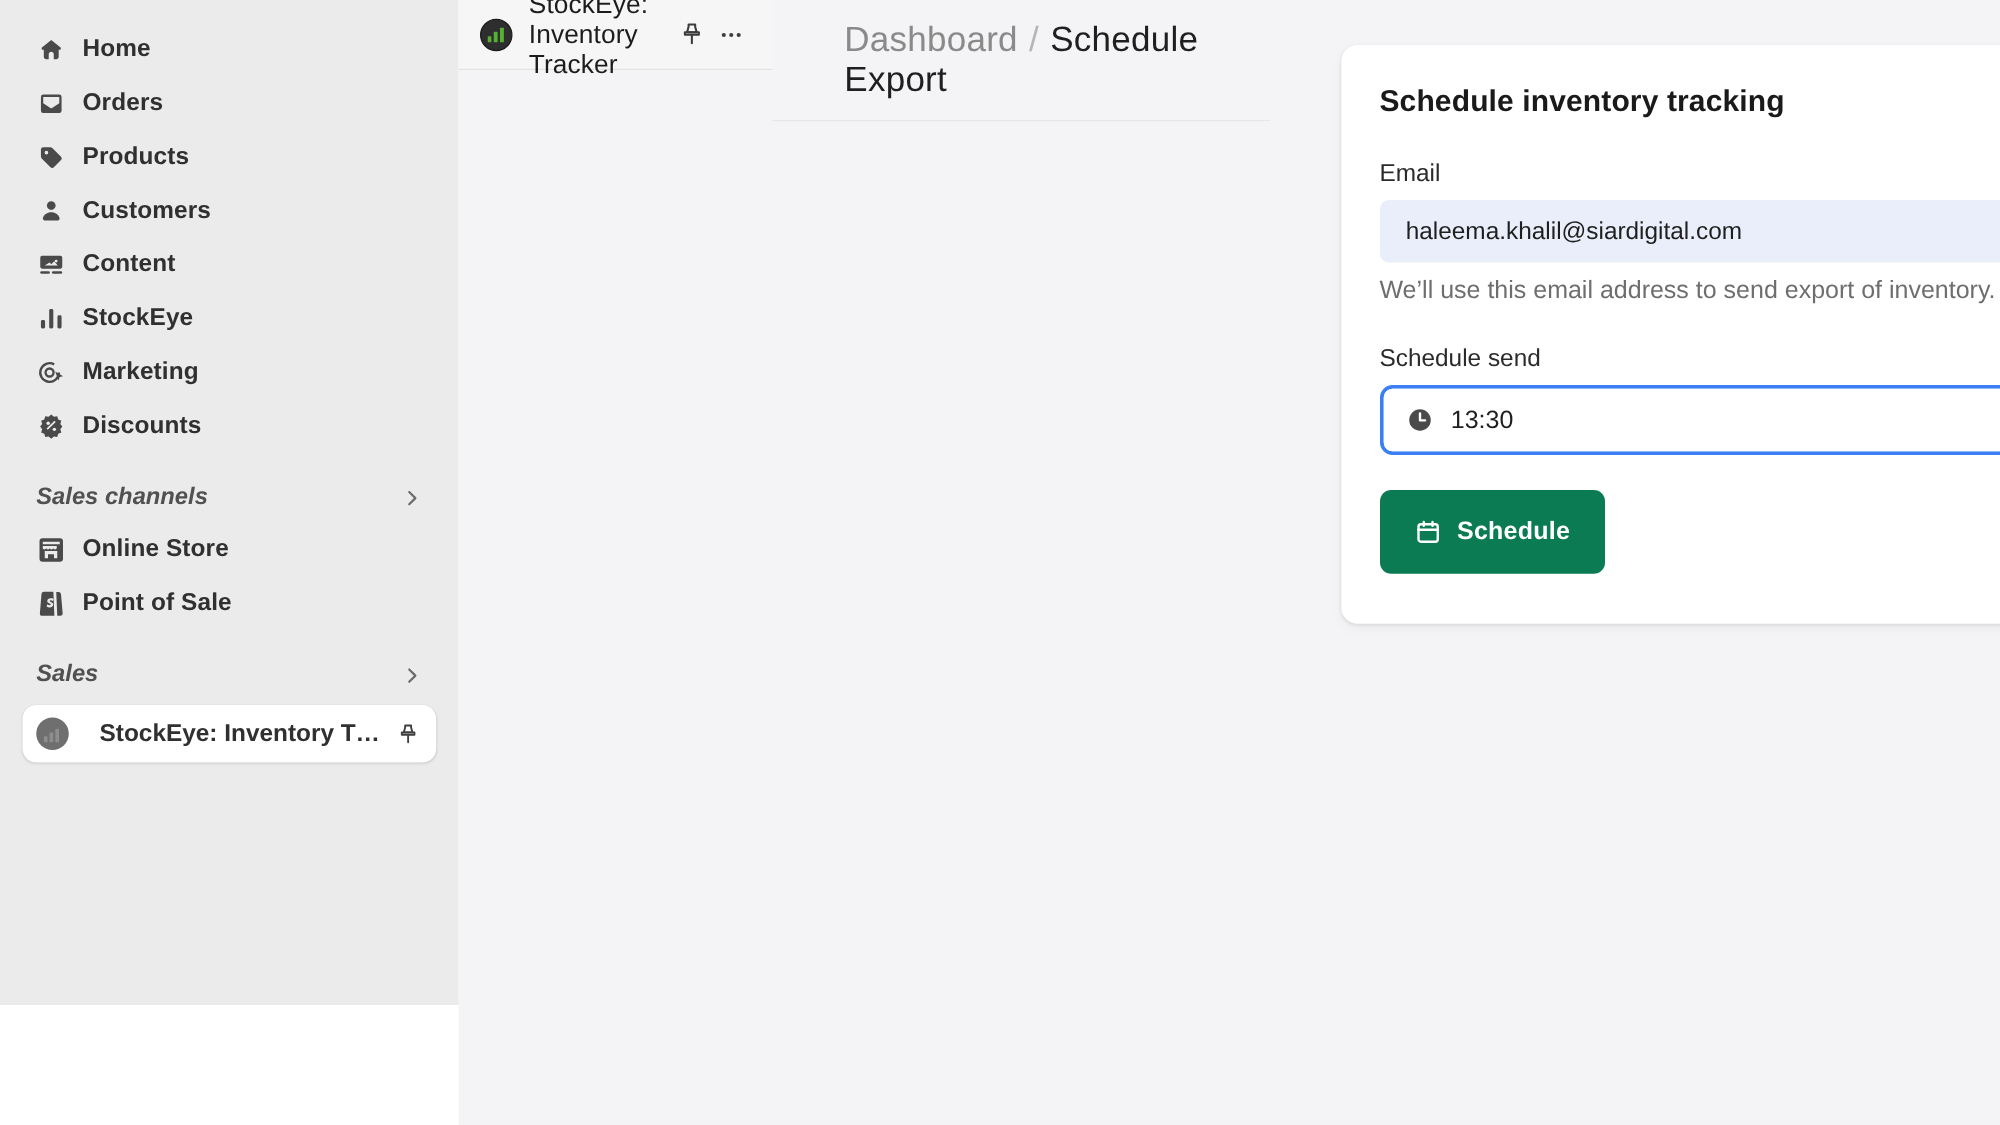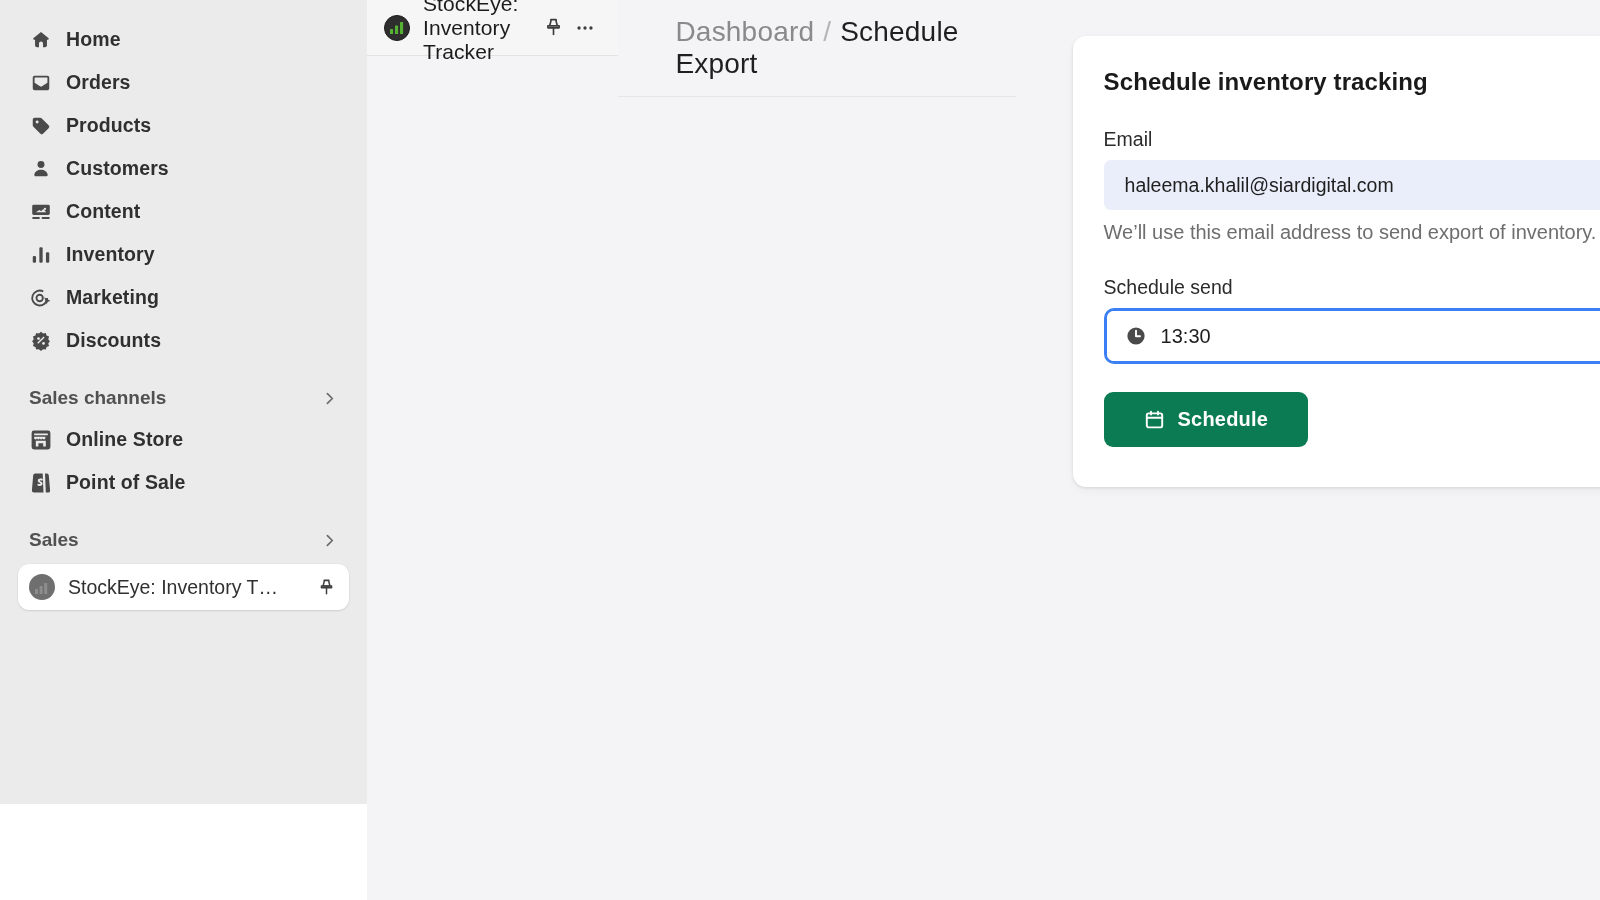--- a/index.html
+++ b/index.html
@@ -38,20 +38,21 @@
     color: #303030;
     font-weight: 600;
     letter-spacing: .1px;
     white-space: nowrap;
   }
   .section-head {
     display: flex; align-items: center; justify-content: space-between;
     padding: 0 11px;
     height: 40px;
     margin-top: 16px;
+    font-style: italic;
   }
   .section-head .s-lbl {
     font-size: 19px; font-weight: 700; color: #515151;
   }
   .chev { color: #6b6b6b; display:flex; align-items:center; }
   .app-row {
     display: flex; align-items: center;
     gap: 13px;
     height: 46px;
     padding: 0 13px 0 11px;
@@ -62,22 +63,22 @@
     cursor: pointer;
   }
   .app-row .app-ava {
     width: 26px; height: 26px; border-radius: 50%;
     background: #6f6f6f;
     flex: 0 0 26px;
     display:flex; align-items:flex-end; justify-content:center;
     overflow:hidden;
   }
   .app-row .app-lbl {
-    font-size: 19.5px; color: #303030; font-weight: 400;
-    flex: 1 1 auto; white-space: nowrap; overflow: hidden;
+    font-size: 19.5px; color: #303030; font-weight: 700;
+    flex: 1 1 auto; white-space: nowrap; overflow: hidden; text-align: right;
   }
   .app-row .pin { color: #3f3f3f; display: flex; align-items:center; }
 
   
   .main {
     flex: 1 1 auto; height: 900px;
     background: #f4f4f6;
     display: flex; 
     position: relative;
   }
@@ -173,27 +174,27 @@
   }
   .clock-ico { flex: 0 0 22px; display: flex; z-index: 1; }
   .time-val {
     font-size: 20px; color: #1f1f1f;
     border: none; outline: none; background: transparent;
     font-family: "Liberation Sans", sans-serif;
     flex: 1 1 auto; z-index: 1;
   }
   .btn-schedule {
     margin-top: 28px;
-    height: 55px;
+    height: 67px;
     background: #0b7b53;
     color: #ffffff;
     border: none; border-radius: 9px;
     display: inline-flex; align-items: center;
     gap: 13px;
-    padding: 0 40px;
+    padding: 0 28px;
     font-size: 20px; font-weight: 700;
     font-family: "Liberation Sans", sans-serif;
     cursor: pointer;
     letter-spacing: .2px;
   }
 </style>
 </head>
 <body>
 
 <div class="app">
@@ -249,21 +250,21 @@
     </div>
 
     <div class="nav-item">
       <span class="ico">
         <svg width="22" height="22" viewBox="0 0 24 24" fill="currentColor">
             <rect x="3" y="13" width="3.6" height="7.5" rx="1.3"></rect>
             <rect x="10.2" y="3.5" width="3.6" height="17" rx="1.3"></rect>
             <rect x="17.4" y="9" width="3.6" height="11.5" rx="1.3"></rect>
           </svg>
       </span>
-      <span class="lbl">Inventory</span>
+      <span class="lbl">StockEye</span>
     </div>
 
     <div class="nav-item">
       <span class="ico">
         <svg width="22" height="22" viewBox="0 0 24 24" fill="none" stroke="currentColor" stroke-width="2.1">
             <path d="M20.4 12a8.4 8.4 0 1 1-4.3-7.3"></path>
             <circle cx="12" cy="12" r="3.6"></circle>
           </svg>
         <svg width="11" height="11" viewBox="0 0 24 24" fill="currentColor" style="margin-left:-8px;margin-top:7px">
             <path d="M5 2.5 19 11l-6.1 1.3L10.5 19z"></path>

